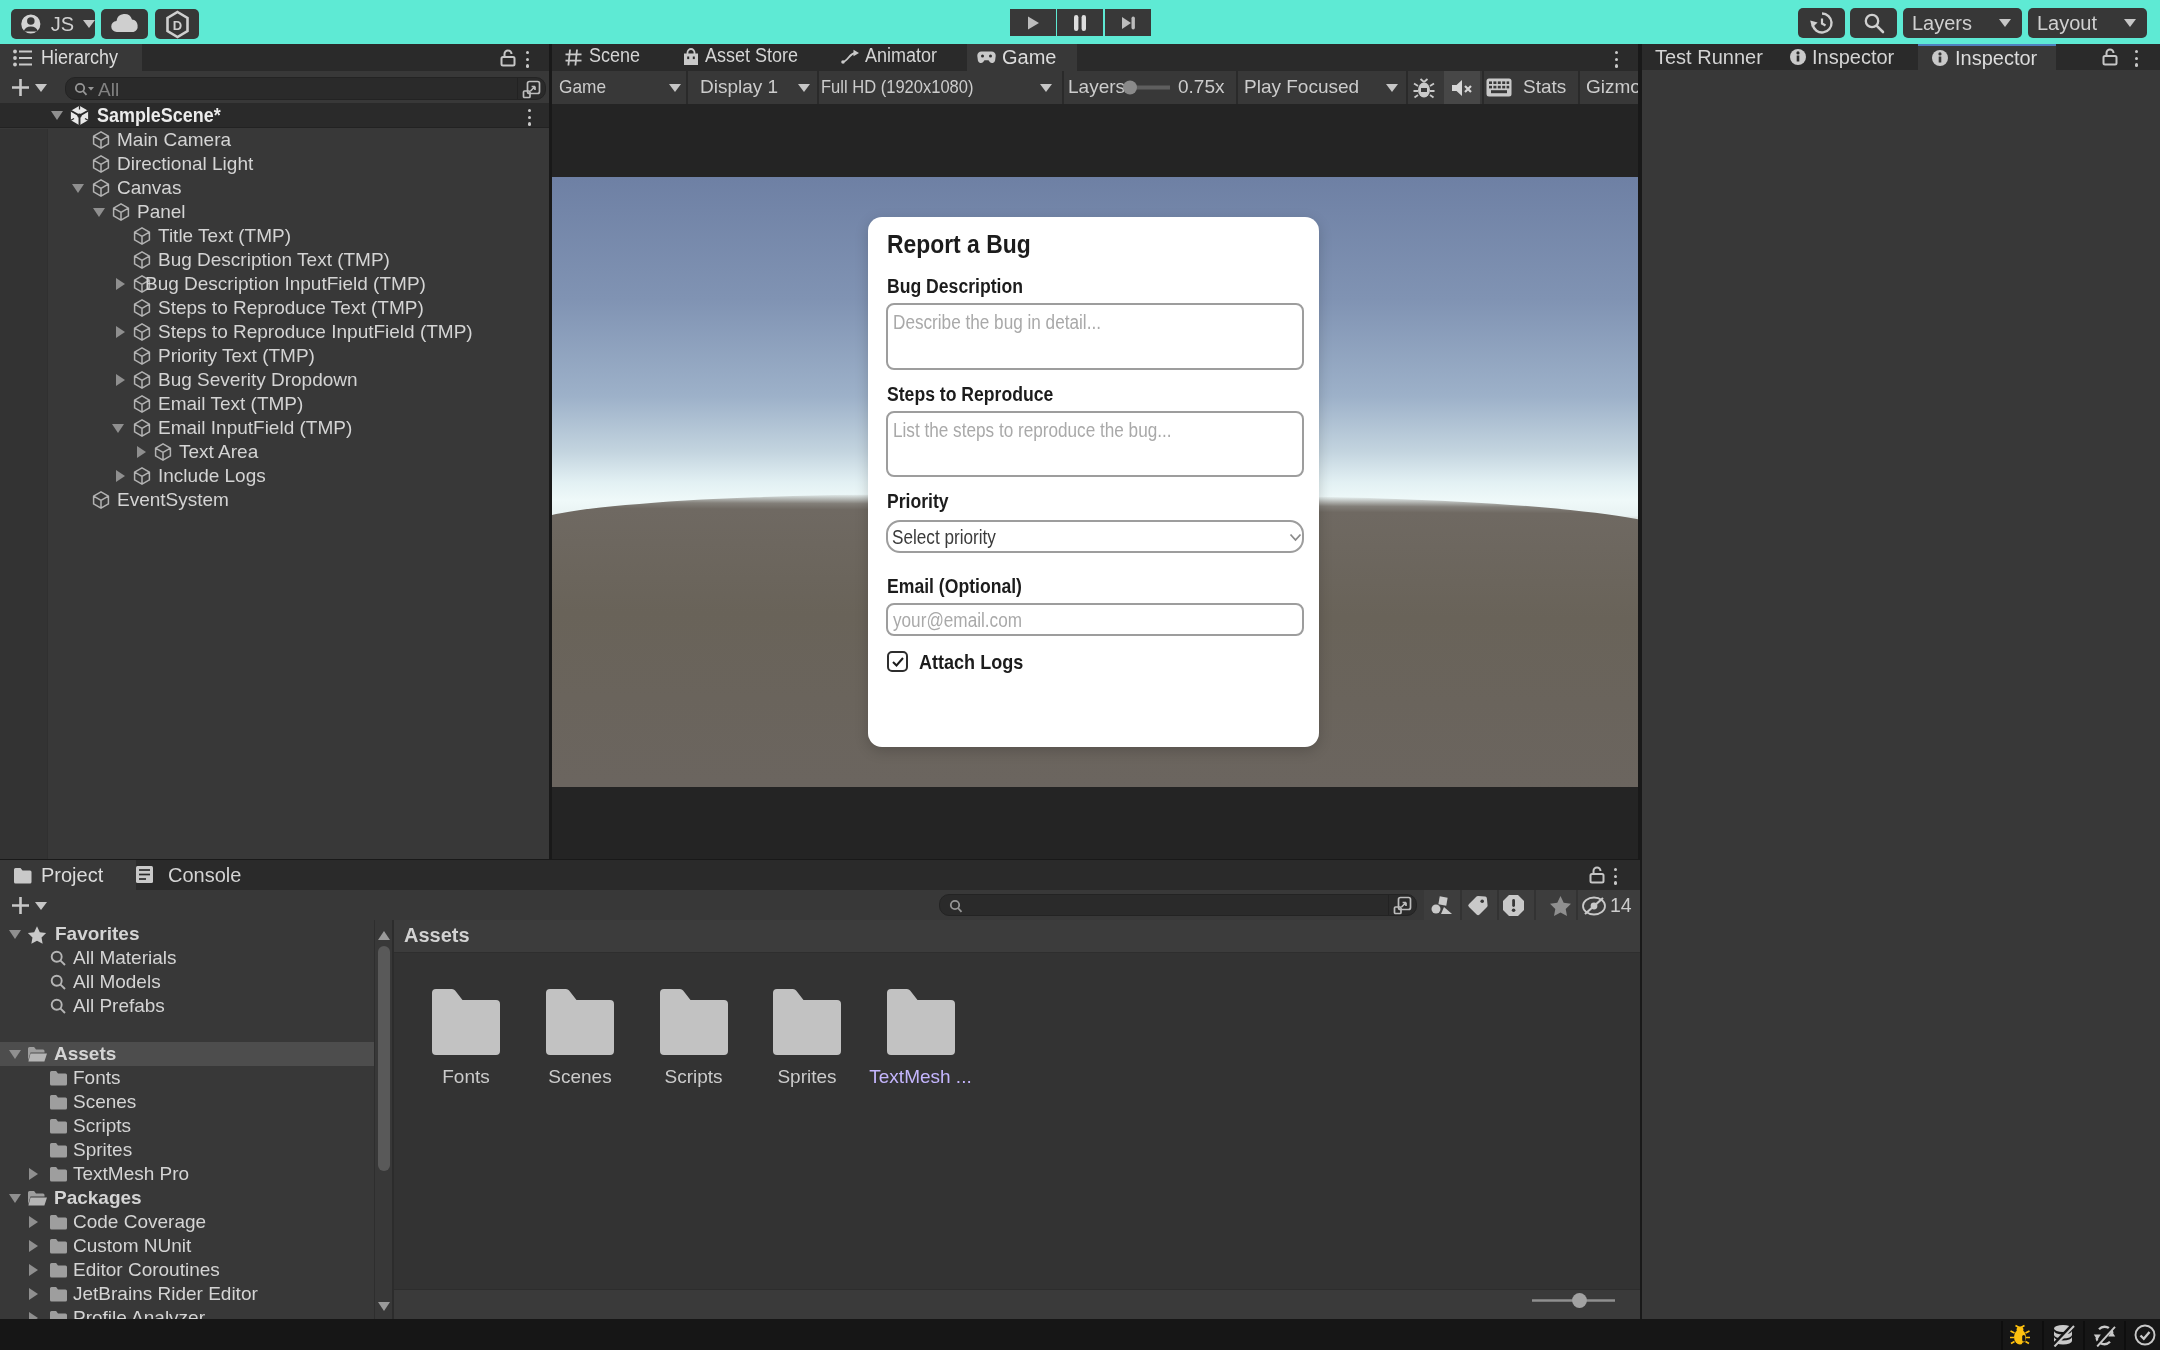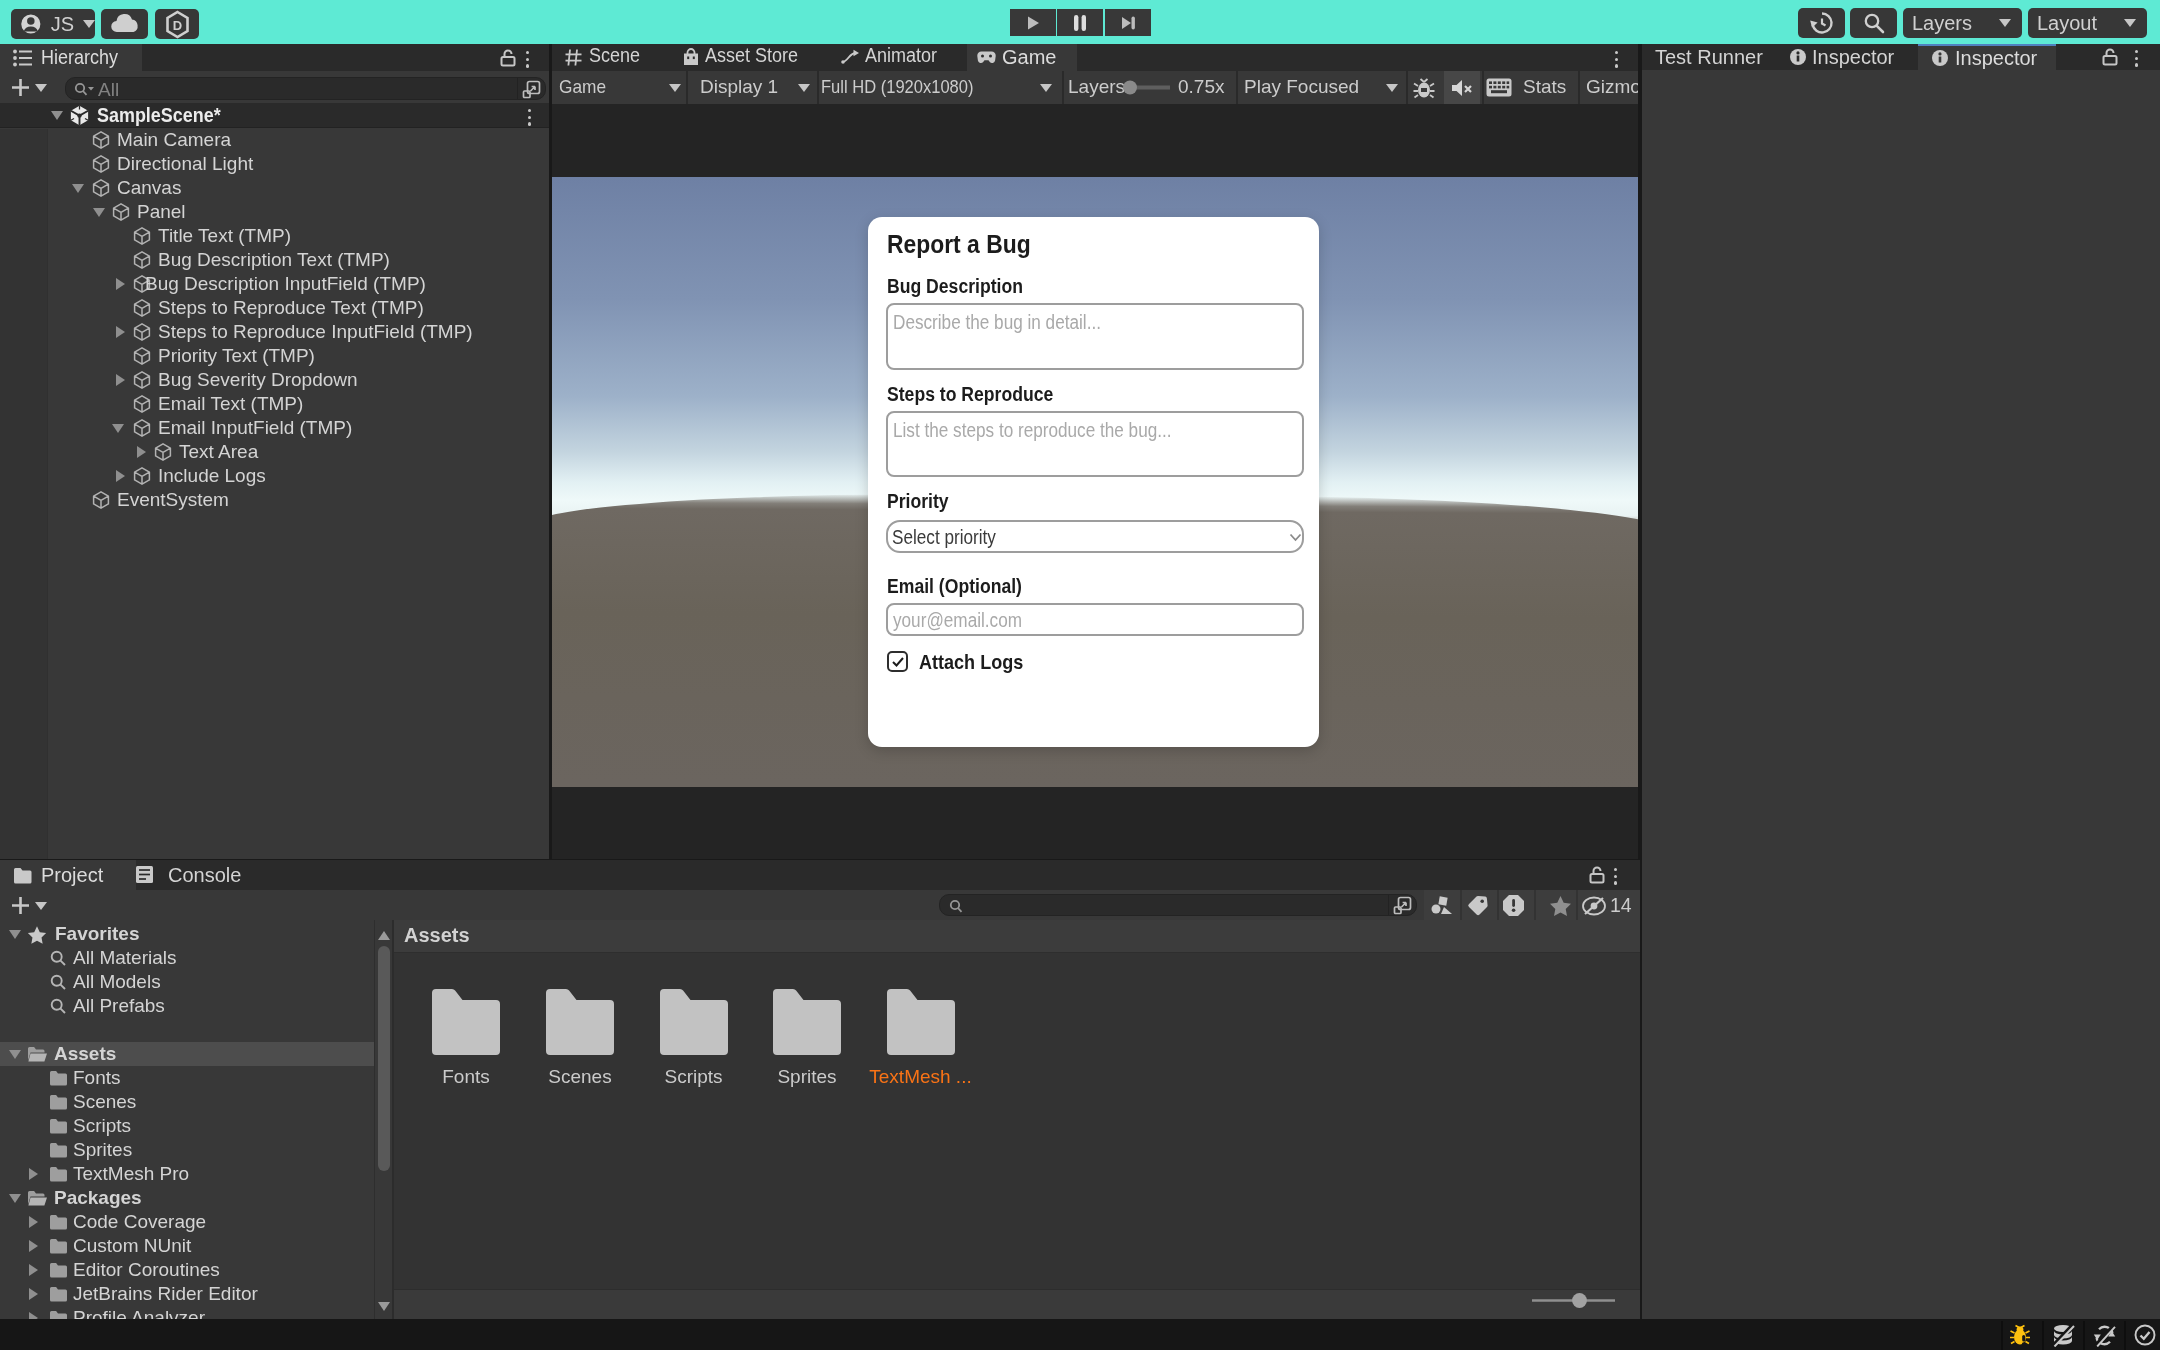--- a/index.html
+++ b/index.html
@@ -635,21 +635,21 @@
           <path d="M2 64 V6 a4 4 0 0 1 4 -4 H22 a4 4 0 0 1 3.1 1.5 L32.5 13 H66 a4 4 0 0 1 4 4 V64 a4 4 0 0 1 -4 4 H6 a4 4 0 0 1 -4 -4 Z" fill="#c2c2c2"></path>
         </svg>
 <div class="abs" style="left:219.5px;top:146px;width:160px;text-align:center;color:#cbcbcb;font-size:19px;">Scripts</div>
 <svg class="abs" style="left:377px;top:67px;" width="72" height="70" viewBox="0 0 72 70">
           <path d="M2 64 V6 a4 4 0 0 1 4 -4 H22 a4 4 0 0 1 3.1 1.5 L32.5 13 H66 a4 4 0 0 1 4 4 V64 a4 4 0 0 1 -4 4 H6 a4 4 0 0 1 -4 -4 Z" fill="#c2c2c2"></path>
         </svg>
 <div class="abs" style="left:333px;top:146px;width:160px;text-align:center;color:#cbcbcb;font-size:19px;">Sprites</div>
 <svg class="abs" style="left:490.5px;top:67px;" width="72" height="70" viewBox="0 0 72 70">
           <path d="M2 64 V6 a4 4 0 0 1 4 -4 H22 a4 4 0 0 1 3.1 1.5 L32.5 13 H66 a4 4 0 0 1 4 4 V64 a4 4 0 0 1 -4 4 H6 a4 4 0 0 1 -4 -4 Z" fill="#c2c2c2"></path>
         </svg>
-<div class="abs" style="left:446.5px;top:146px;width:160px;text-align:center;color:#f97316;font-size:19px;">TextMesh ...</div>
+<div class="abs" style="left:446.5px;top:146px;width:160px;text-align:center;color:#c4b5fd;font-size:19px;">TextMesh ...</div>
 </div>
       <div class="abs" style="left:0;top:369px;width:1246px;height:30px;background:#3a3a3a;border-top:1px solid #2d2d2d;"></div>
       <svg class="abs" style="left:1137px;top:372px;" width="86" height="17" viewBox="0 0 86 17">
         <line x1="1" y1="8.5" x2="84" y2="8.5" stroke="#8f8f8f" stroke-width="2.6"></line>
         <circle cx="48.5" cy="8.5" r="7.4" fill="#a2a2a2"></circle>
       </svg>
     </div>
   </div>
 
   <div class="abs" id="statusbar" style="left:0;top:1319px;width:2160px;height:31px;background:#161616;">

